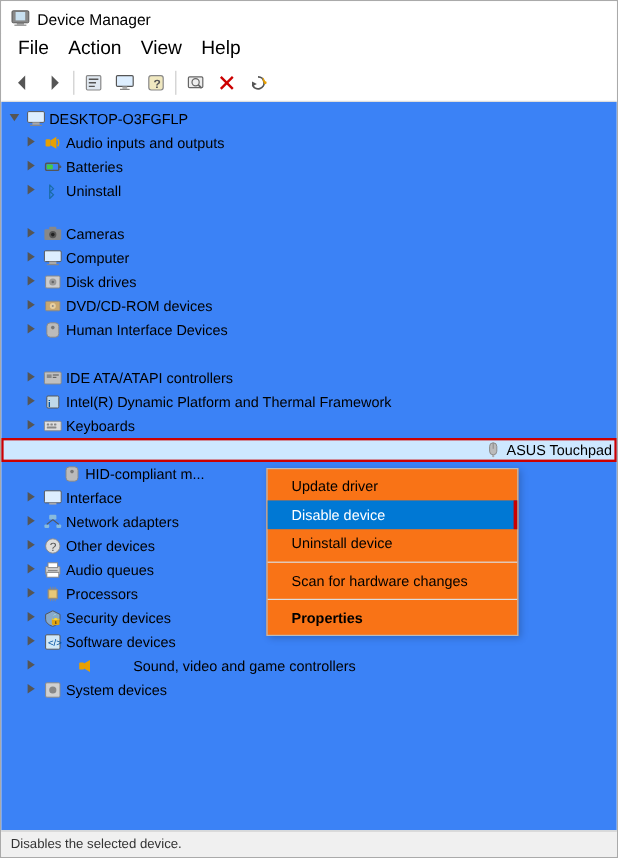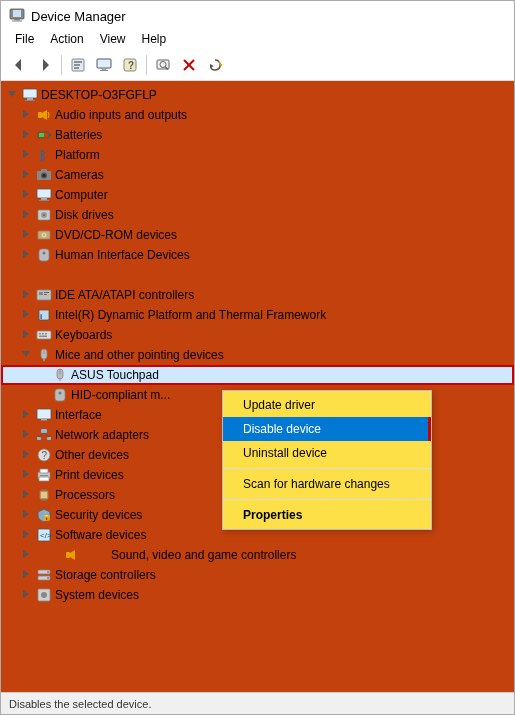--- a/index.html
+++ b/index.html
@@ -34,21 +34,21 @@
     }
     .menu-bar {
       display: flex;
       gap: 4px;
       padding: 2px 8px;
       background: #fff;
     }
     .menu-item {
       padding: 2px 6px;
       cursor: pointer;
-      font-size: 12px;
+      font-size: 16px;
     }
     .toolbar {
       display: flex;
       align-items: center;
       padding: 3px 6px;
       background: #fff;
       border-bottom: 1px solid #ddd;
       gap: 2px;
     }
     .toolbar-btn {
@@ -71,21 +71,21 @@
     }
     .content-area {
       flex: 1;
       display: flex;
       overflow: hidden;
     }
     .tree-panel {
       flex: 1;
       overflow-y: auto;
       overflow-x: hidden;
-      background: #c2410c;
+      background: #3b82f6;
       padding: 4px 0;
     }
     .tree-item {
       display: flex;
       align-items: center;
       padding: 1px 4px;
       cursor: pointer;
       white-space: nowrap;
       height: 20px;
     }
@@ -98,21 +98,21 @@
       display: flex;
       align-items: center;
       justify-content: center;
     }
     .item-label {
       font-size: 12px;
     }
     
     .context-menu {
       position: absolute;
-      background: #fde047;
+      background: #f97316;
       border: 1px solid #bbb;
       box-shadow: 2px 2px 6px rgba(0,0,0,0.2);
       min-width: 210px;
       z-index: 100;
       padding: 2px 0;
     }
     .ctx-item {
       padding: 5px 20px;
       cursor: pointer;
       font-size: 12px;
@@ -272,23 +272,23 @@
   </div>
         <div class="tree-item" style="padding-left: 18px;">
     <span style="flex-shrink:0;"><svg width="14" height="14" viewBox="0 0 14 14">
               <polygon points="4,3 10,7 4,11" fill="#555"></polygon>
             </svg></span>
     <span class="item-icon">
             <svg width="16" height="16" viewBox="0 0 16 16">
               <text x="3" y="13" font-size="13" fill="#1a6ca8" font-weight="bold">ᛒ</text>
             </svg>
           </span>
-    <span class="item-label">Platform</span>
-  </div>
-        <div class="tree-item" style="padding-left: 18px;">
+    <span class="item-label">Uninstall</span>
+  </div>
+        <div class="tree-item" style="padding-left: 18px; margin-top: 16px;">
     <span style="flex-shrink:0;"><svg width="14" height="14" viewBox="0 0 14 14">
               <polygon points="4,3 10,7 4,11" fill="#555"></polygon>
             </svg></span>
     <span class="item-icon">
             <svg width="16" height="16" viewBox="0 0 16 16">
               <rect x="1" y="4" width="14" height="9" rx="1" fill="#888"></rect>
               <circle cx="8" cy="8.5" r="3" fill="#555"></circle>
               <circle cx="8" cy="8.5" r="1.5" fill="#222"></circle>
               <rect x="5" y="2" width="6" height="2.5" rx="1" fill="#888"></rect>
             </svg>
@@ -380,34 +380,21 @@
             <svg width="16" height="16" viewBox="0 0 16 16">
               <rect x="1" y="4" width="14" height="8" rx="1" fill="#ddd" stroke="#888" stroke-width="0.8"></rect>
               <rect x="3" y="6" width="2" height="1.5" fill="#888" rx="0.3"></rect>
               <rect x="6" y="6" width="2" height="1.5" fill="#888" rx="0.3"></rect>
               <rect x="9" y="6" width="2" height="1.5" fill="#888" rx="0.3"></rect>
               <rect x="3" y="8.5" width="8" height="1.5" fill="#888" rx="0.3"></rect>
             </svg>
           </span>
     <span class="item-label">Keyboards</span>
   </div>
-        <div class="tree-item" style="padding-left: 18px;">
-    <span style="flex-shrink:0;"><svg width="14" height="14" viewBox="0 0 14 14">
-              <polygon points="3,4 11,4 7,10" fill="#555"></polygon>
-            </svg></span>
-    <span class="item-icon">
-            <svg width="16" height="16" viewBox="0 0 16 16">
-              <rect x="5" y="2" width="6" height="10" rx="3" fill="#bbb" stroke="#888" stroke-width="0.8"></rect>
-              <line x1="8" y1="2" x2="8" y2="7" stroke="#888" stroke-width="0.8"></line>
-              <circle cx="8" cy="13" r="1" fill="#aaa"></circle>
-            </svg>
-          </span>
-    <span class="item-label">Mice and other pointing devices</span>
-  </div>
-        <div class="tree-item selected" style="padding-left: 34px; position: relative;">
+        <div class="tree-item selected" style="padding-left: 34px; position: relative; justify-content: flex-end;">
     <span style="flex-shrink:0;"><span style="width:14px;display:inline-block;"></span></span>
     <span class="item-icon">
             <svg width="16" height="16" viewBox="0 0 16 16">
               <rect x="5" y="2" width="6" height="10" rx="3" fill="#bbb" stroke="#888" stroke-width="0.8"></rect>
               <line x1="8" y1="2" x2="8" y2="7" stroke="#888" stroke-width="0.8"></line>
               <circle cx="8" cy="13" r="1" fill="#aaa"></circle>
             </svg>
           </span>
     <span class="item-label">ASUS Touchpad</span>
   <div style="position: absolute; inset: 0px; border: 2px solid rgb(204, 0, 0); pointer-events: none;"></div>
@@ -466,21 +453,21 @@
               <polygon points="4,3 10,7 4,11" fill="#555"></polygon>
             </svg></span>
     <span class="item-icon">
             <svg width="16" height="16" viewBox="0 0 16 16">
               <rect x="2" y="5" width="12" height="7" rx="1" fill="#ccc" stroke="#888" stroke-width="0.8"></rect>
               <rect x="4" y="8" width="8" height="1" fill="#888"></rect>
               <rect x="4" y="2" width="8" height="4" fill="#fff" stroke="#888" stroke-width="0.8"></rect>
               <rect x="3" y="10" width="10" height="4" fill="#fff" stroke="#888" stroke-width="0.8"></rect>
             </svg>
           </span>
-    <span class="item-label">Print devices</span>
+    <span class="item-label">Audio queues</span>
   </div>
         <div class="tree-item" style="padding-left: 18px;">
     <span style="flex-shrink:0;"><svg width="14" height="14" viewBox="0 0 14 14">
               <polygon points="4,3 10,7 4,11" fill="#555"></polygon>
             </svg></span>
     <span class="item-icon">
             <svg width="16" height="16" viewBox="0 0 16 16">
               <rect x="4" y="4" width="8" height="8" rx="0.5" fill="#c0a060" stroke="#888" stroke-width="0.8"></rect>
               <rect x="5" y="5" width="6" height="6" fill="#e8c878"></rect>
               <line x1="6" y1="2" x2="6" y2="4" stroke="#888" stroke-width="0.8"></line>
@@ -528,34 +515,20 @@
             </svg>
           </span>
     <span class="item-label">Sound, video and game controllers</span>
   </div>
         <div class="tree-item" style="padding-left: 18px;">
     <span style="flex-shrink:0;"><svg width="14" height="14" viewBox="0 0 14 14">
               <polygon points="4,3 10,7 4,11" fill="#555"></polygon>
             </svg></span>
     <span class="item-icon">
             <svg width="16" height="16" viewBox="0 0 16 16">
-              <rect x="2" y="3" width="12" height="4" rx="1" fill="#ccc" stroke="#888" stroke-width="0.8"></rect>
-              <rect x="2" y="9" width="12" height="4" rx="1" fill="#ccc" stroke="#888" stroke-width="0.8"></rect>
-              <circle cx="12" cy="5" r="1" fill="#888"></circle>
-              <circle cx="12" cy="11" r="1" fill="#888"></circle>
-            </svg>
-          </span>
-    <span class="item-label">Storage controllers</span>
-  </div>
-        <div class="tree-item" style="padding-left: 18px;">
-    <span style="flex-shrink:0;"><svg width="14" height="14" viewBox="0 0 14 14">
-              <polygon points="4,3 10,7 4,11" fill="#555"></polygon>
-            </svg></span>
-    <span class="item-icon">
-            <svg width="16" height="16" viewBox="0 0 16 16">
               <rect x="2" y="2" width="12" height="12" rx="1" fill="#d0d0d0" stroke="#888" stroke-width="0.8"></rect>
               <circle cx="8" cy="8" r="3" fill="#888"></circle>
             </svg>
           </span>
     <span class="item-label">System devices</span>
   </div>
       </div>
   </div>
 
   <div class="status-bar">

